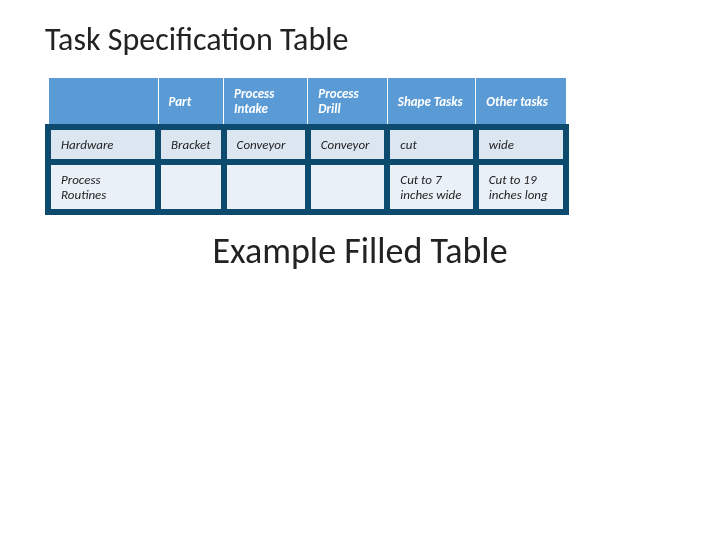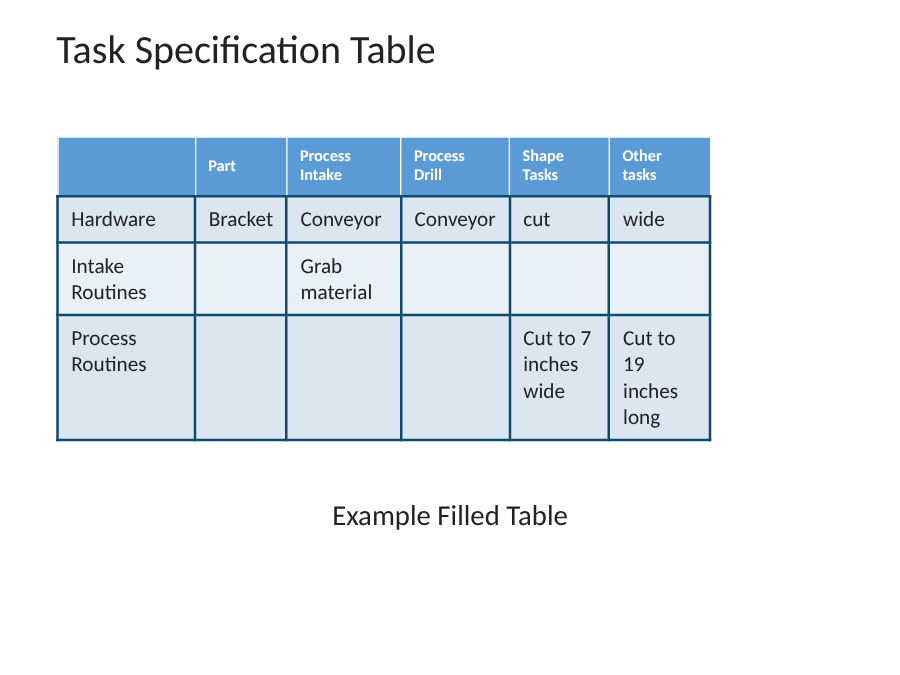--- a/index.html
+++ b/index.html
@@ -1,15 +1,15 @@
 <!DOCTYPE html>
 <html><head>
   <meta charset="utf-8">
   <style>
-    * { box-sizing: border-box; margin: 0; padding: 0; gap: 32px; }
+    * { box-sizing: border-box; margin: 0; padding: 0; }
     body {
       background: #fff;
       font-family: 'Segoe UI', Calibri, Arial, sans-serif;
       width: 720px;
       height: 540px;
       overflow: hidden;
     }
     .page {
       width: 720px;
       height: 540px;
@@ -22,51 +22,52 @@
       font-size: 32px;
       font-weight: 400;
       color: #222;
       margin-bottom: 18px;
       padding-left: 5px;
     }
     table {
       border-collapse: collapse;
       width: 524px;
       margin-left: 5px;
+      font-style: italic;
     }
     thead tr th {
       background: #5b9bd5;
       color: #fff;
       font-size: 13px;
       font-weight: 600;
       padding: 8px 10px;
       border: 1px solid #fff;
       vertical-align: middle;
       text-align: left;
     }
     thead tr th:first-child {
       background: #5b9bd5;
       width: 110px;
     }
     tbody tr td {
-      font-size: 17px;
+      font-size: 13px;
       padding: 7px 10px;
-      border: 2px solid #0c4a6e;
+      border: 6px solid #0c4a6e;
       vertical-align: top;
       color: #222;
       min-height: 36px;
     }
     tbody tr:nth-child(odd) td {
       background: #dce6f1;
     }
     tbody tr:nth-child(even) td {
       background: #eaf0f8;
     }
     .subtitle {
-      font-size: 23px;
+      font-size: 36px;
       font-weight: 400;
       color: #222;
       margin-top: 14px;
       align-self: center;
     }
     td.row-label {
       font-weight: 400;
       color: #222;
     }
   </style>
@@ -90,28 +91,20 @@
     <tbody id="table-body">
     <tr>
           <td class="row-label">Hardware</td>
           <td>Bracket</td>
           <td>Conveyor</td>
           <td>Conveyor</td>
           <td>cut</td>
           <td>wide</td>
         </tr>
         <tr>
-          <td class="row-label">Intake Routines</td>
-          <td></td>
-          <td>Grab material</td>
-          <td></td>
-          <td></td>
-          <td></td>
-        </tr>
-        <tr>
           <td class="row-label">Process Routines</td>
           <td></td>
           <td></td>
           <td></td>
           <td>Cut to 7 inches wide</td>
           <td>Cut to 19 inches long</td>
         </tr>
       </tbody>
   </table>
 

